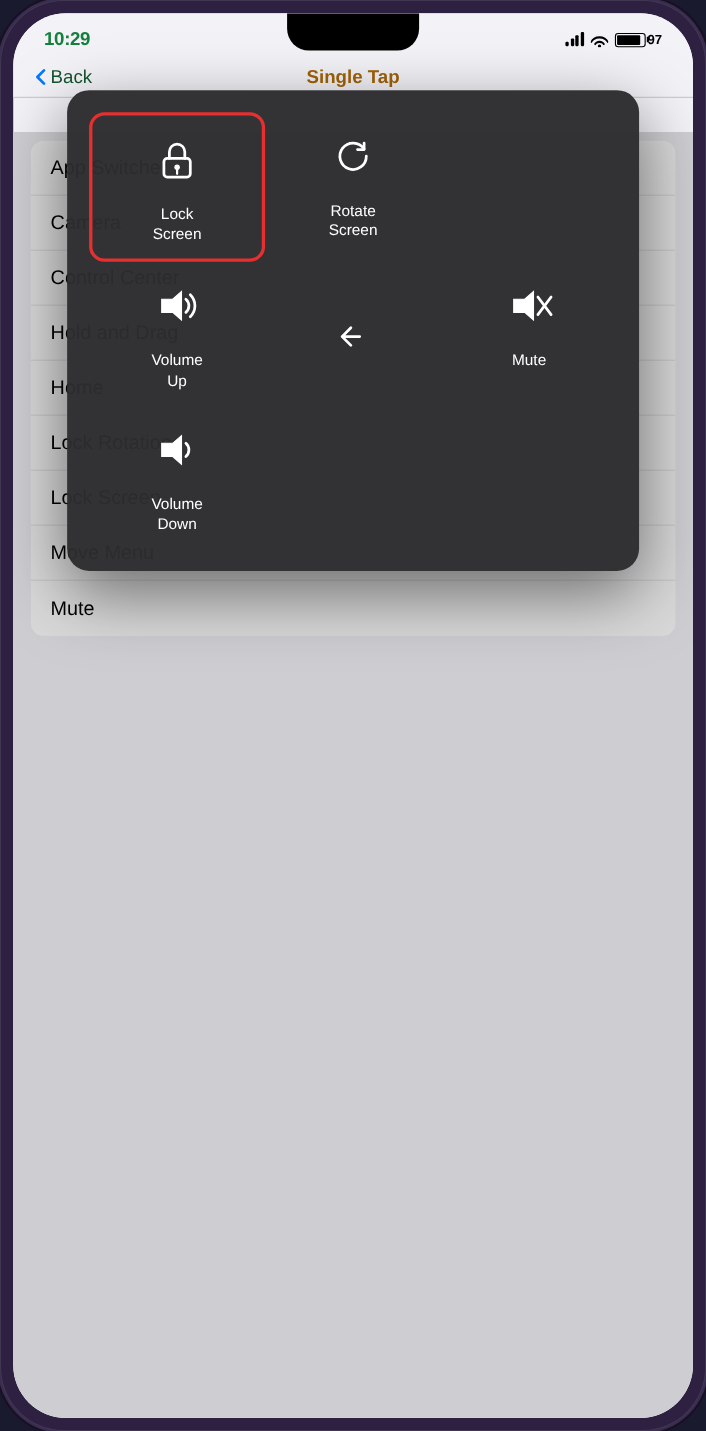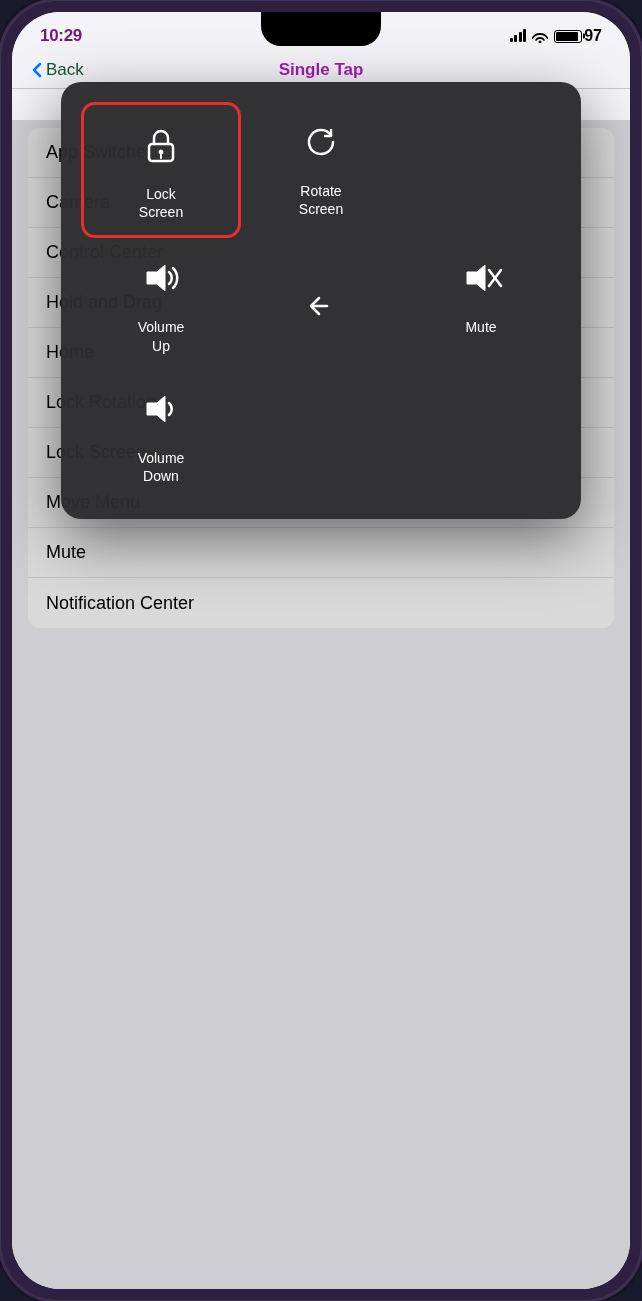--- a/index.html
+++ b/index.html
@@ -64,21 +64,21 @@
       align-items: center;
       padding: 14px 28px 6px;
       background: #f2f2f7;
       position: relative;
       z-index: 10;
     }
 
     .status-time {
       font-size: 17px;
       font-weight: 600;
-      color: #701a75;
+      color: #15803d;
       letter-spacing: -0.3px;
       text-align: center;
     }
 
     .status-right {
       display: flex;
       align-items: center;
       gap: 6px;
     }
 
@@ -125,21 +125,21 @@
     }
 
     .battery-fill {
       background: #000;
       border-radius: 1px;
       height: 100%;
       width: 90%;
     }
 
     .battery-text {
-      font-size: 16px;
+      font-size: 12px;
       font-weight: 600;
       color: #000;
     }
 
     
     .notch {
       position: absolute;
       top: 0;
       left: 50%;
       transform: translateX(-50%);
@@ -169,21 +169,21 @@
       gap: 4px;
       font-weight: 400;
     }
 
     .nav-title {
       position: absolute;
       left: 50%;
       transform: translateX(-50%);
       font-size: 17px;
       font-weight: 600;
-      color: #a21caf;
+      color: #a16207;
     }
 
     
     .popup-overlay {
       position: absolute;
       top: 70px;
       left: 50%;
       transform: translateX(-50%);
       width: 520px;
       background: rgba(44, 44, 46, 0.97);
@@ -368,23 +368,20 @@
           </div>
           <div class="list-item">
             <span class="list-item-text">Lock Screen</span>
           </div>
           <div class="list-item">
             <span class="list-item-text">Move Menu</span>
           </div>
           <div class="list-item">
             <span class="list-item-text">Mute</span>
           </div>
-          <div class="list-item">
-            <span class="list-item-text">Notification Center</span>
-          </div>
         </div>
     </div>
 
     <div class="dim-overlay"></div>
 
     <div class="popup-overlay">
       <div class="popup-grid">
 
         <div class="popup-item popup-item-highlighted">
           <div class="popup-icon">

